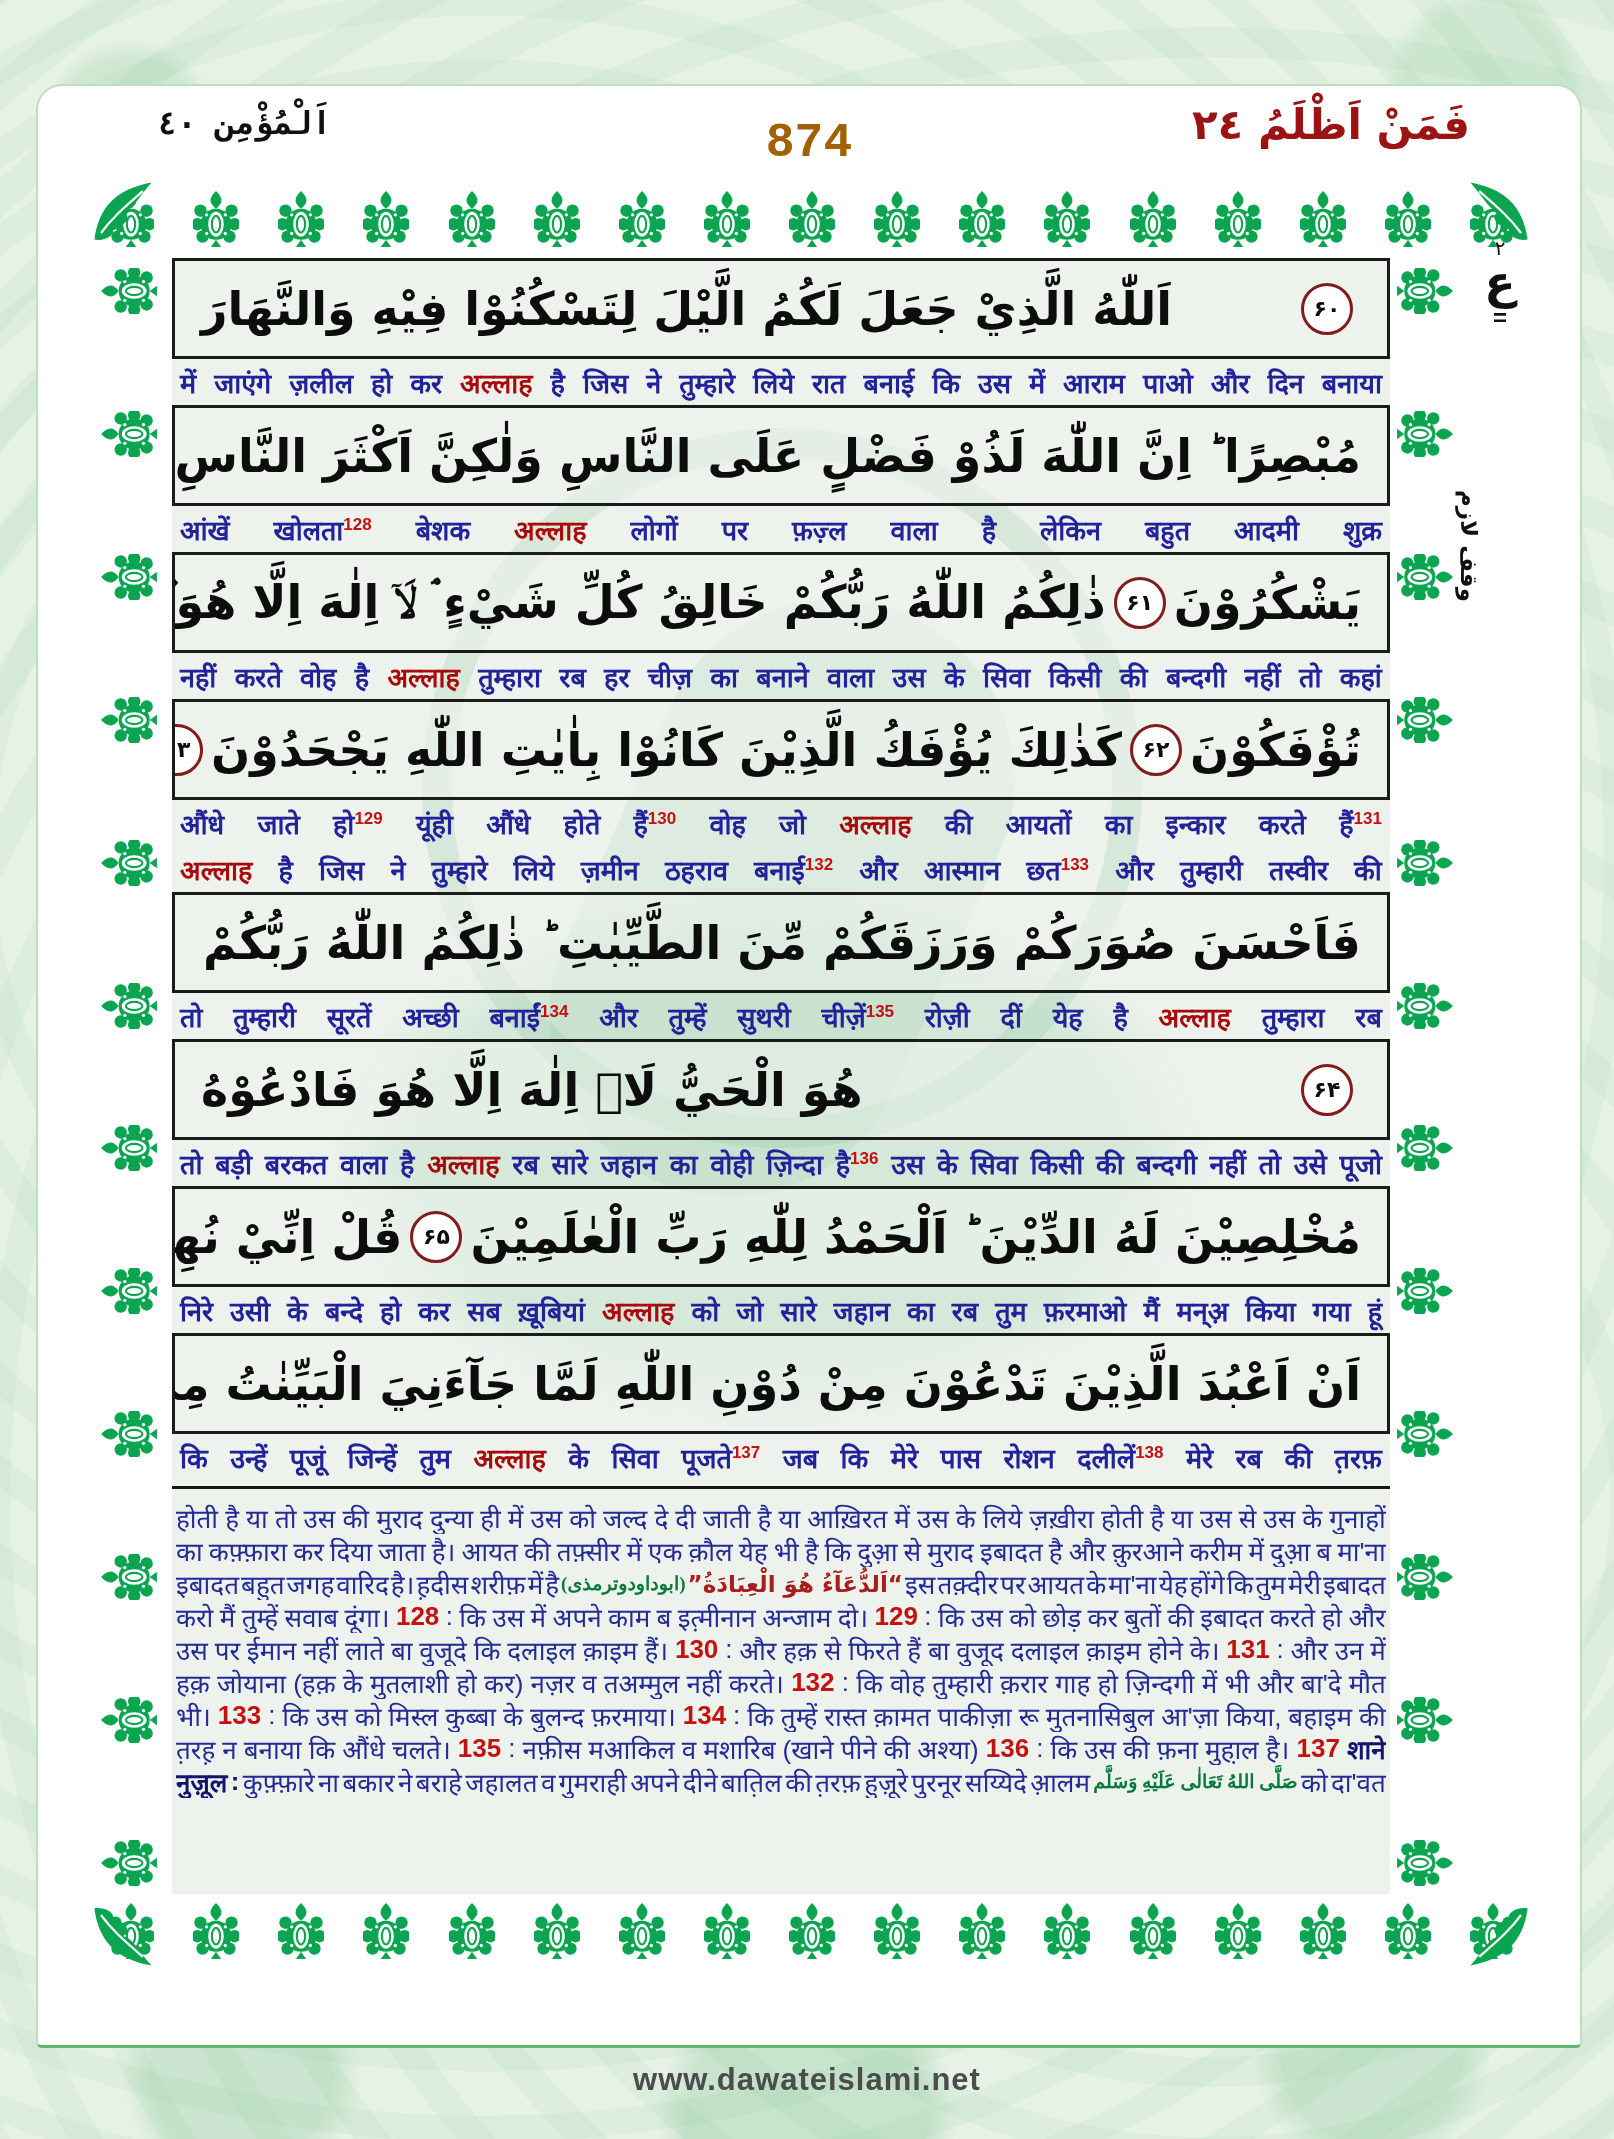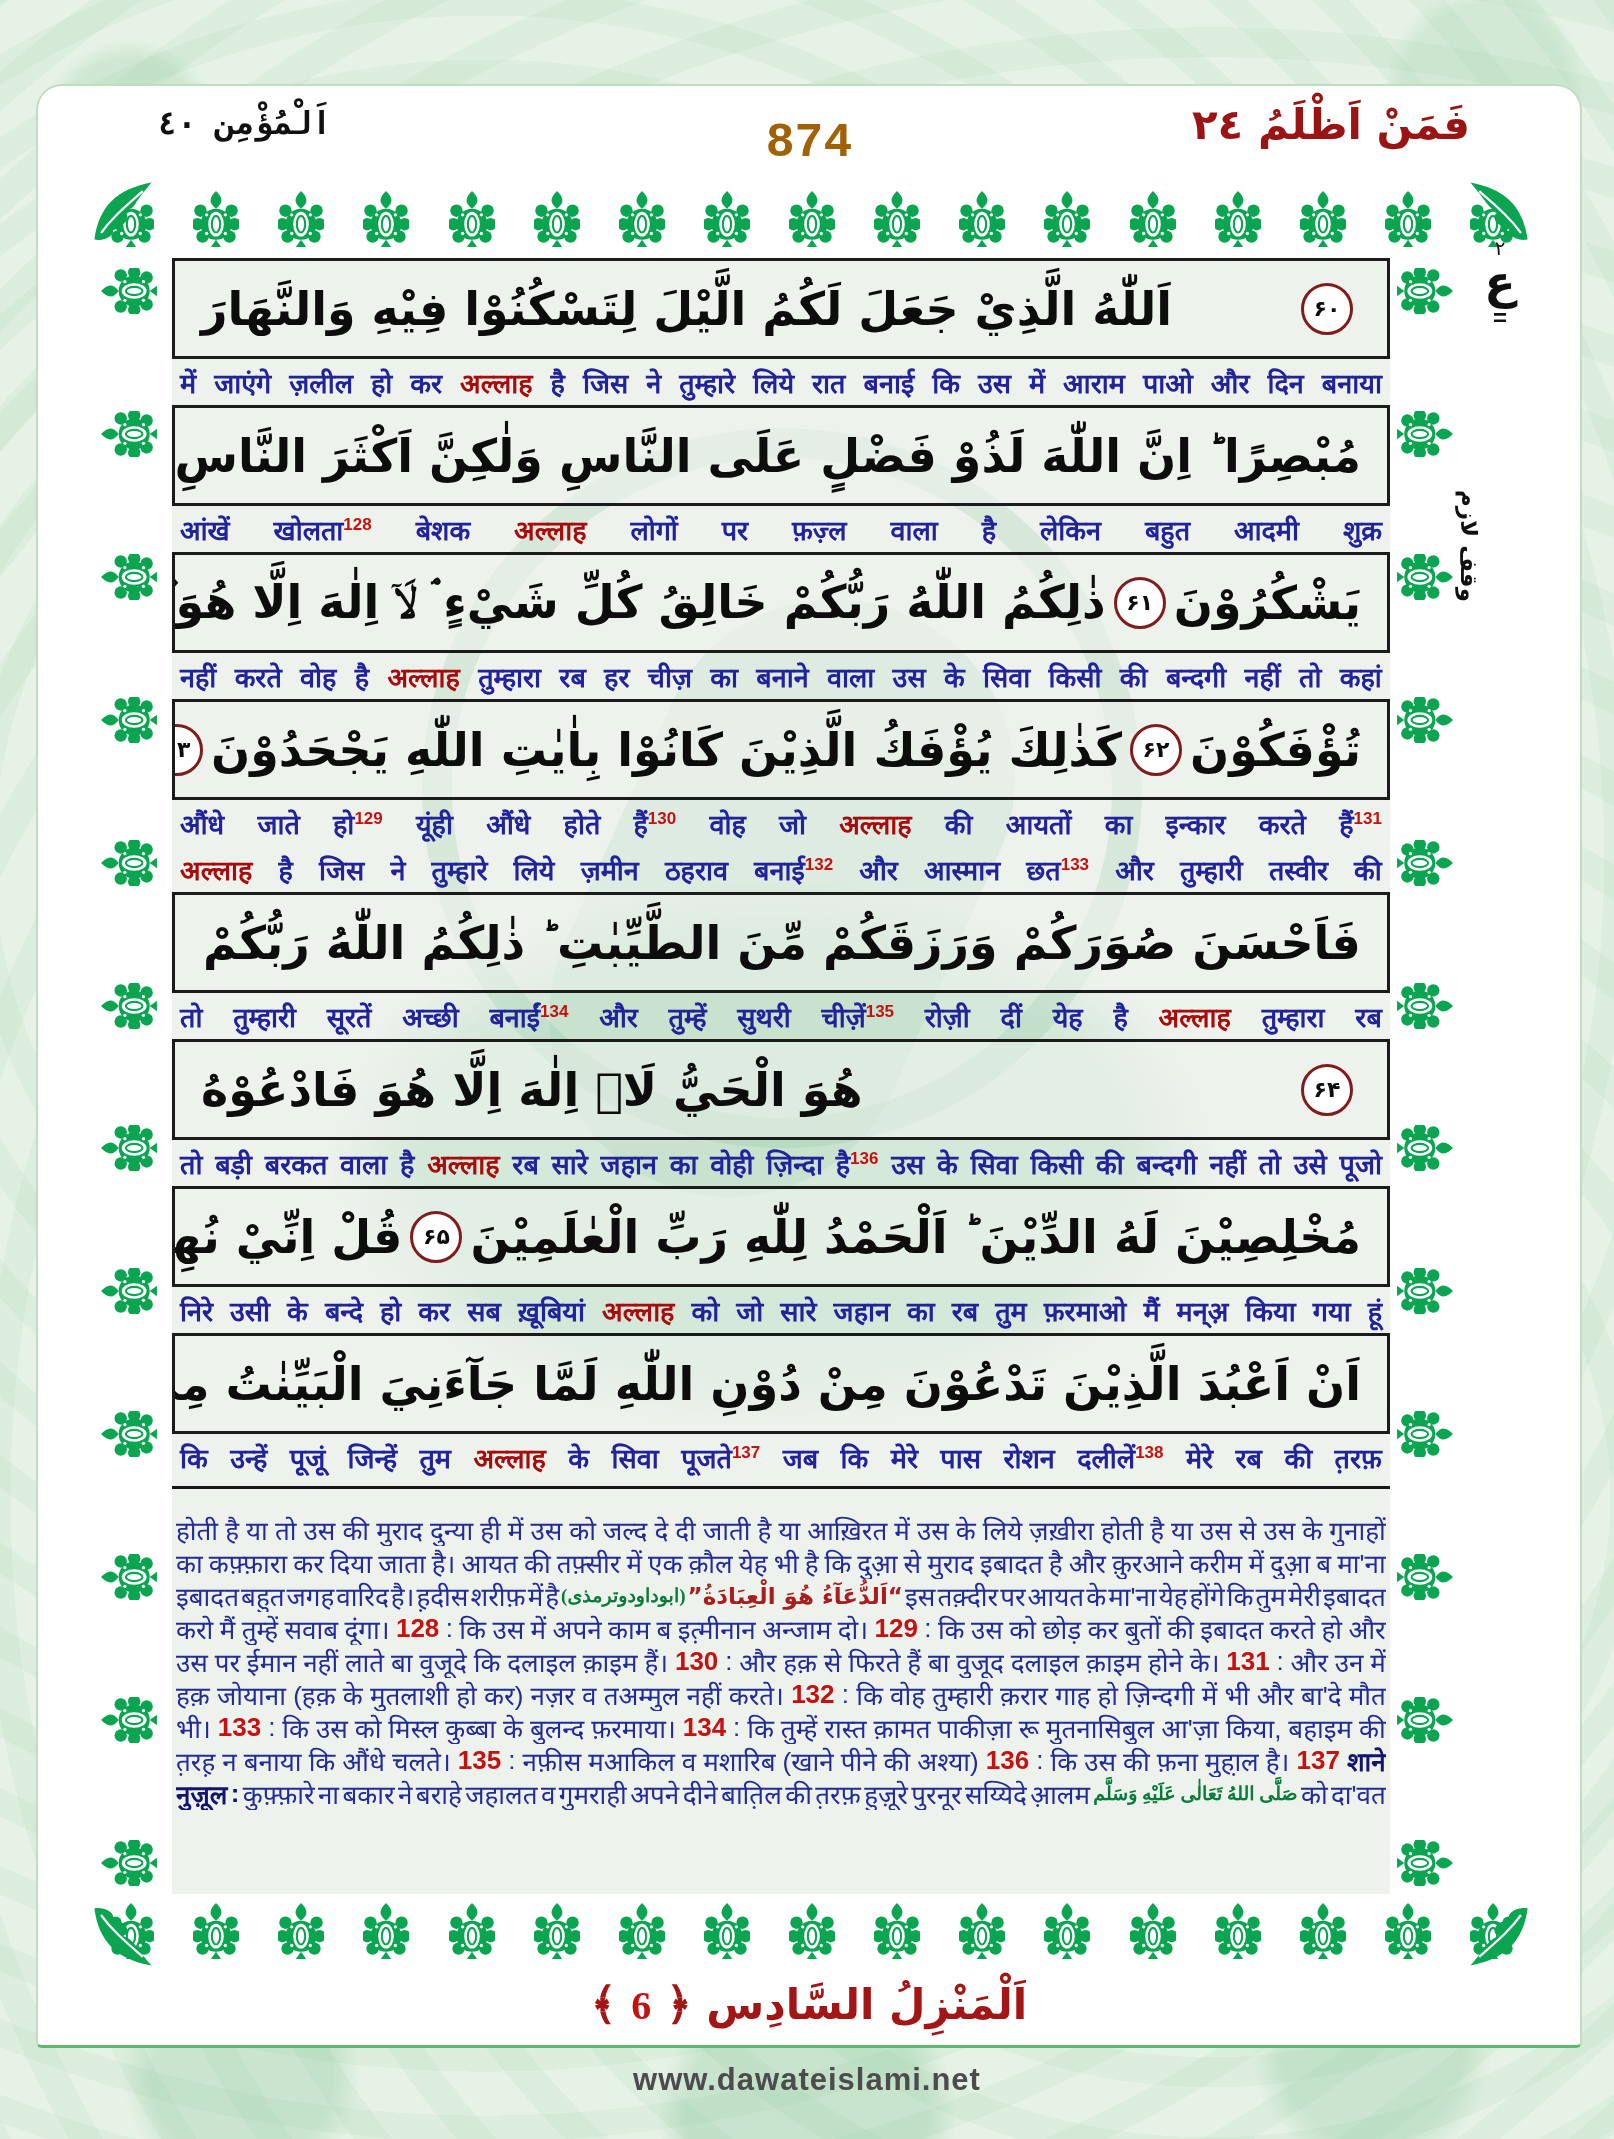--- a/index.html
+++ b/index.html
@@ -74,21 +74,21 @@
     font-size:22px;font-weight:bold;background:#fff;margin:0 8px;}
   .trans-row{
     height:46px;display:flex;align-items:center;justify-content:space-between;
     padding:0 8px;font-size:27px;font-weight:bold;color:#22229a;white-space:nowrap;overflow:hidden;
   }
   .tok{flex:0 0 auto;}
   .tok.a{color:#a80b0b;}
   .fnref{color:#c41111;font-size:17px;font-weight:bold;}
   
   .footnotes{position:relative;z-index:1;margin-top:6px;border-top:3px solid #161616;
-    padding:24px 4px 0 4px;}
+    padding:12px 4px 0 4px;}
   .fn-line{display:flex;align-items:center;justify-content:space-between;
     height:33px;font-size:26px;color:#252b96;font-weight:500;white-space:nowrap;overflow:hidden;}
   .fn-line .num{color:#c41111;font-weight:bold;}
   .fn-line .b{font-weight:bold;color:#14146e;}
   .fn-line .ar{color:#a81e1e;font-family:"DejaVu Sans",sans-serif;direction:rtl;font-size:23px;font-weight:bold;}
   .fn-line .ag{color:#0a7a3c;font-family:Liberation Serif, serif;direction:rtl;font-size:19px;font-weight:bold;}
   
   .manzil{position:absolute;left:0;right:0;top:1892px;text-align:center;direction:rtl;
     font-family:"DejaVu Sans",sans-serif;font-size:42px;font-weight:bold;color:#a31616;}
   .manzil .bracket{color:#a31616;font-size:44px;}
@@ -1726,21 +1726,15 @@
           <span class="tok fnw">पुरनूर</span>
           <span class="tok fnw">सय्यिदे</span>
           <span class="tok fnw">आ़लम</span>
           <span class="tok fnw ag">صَلَّى اللهُ تَعَالٰى عَلَيْهِ وَسَلَّم</span>
           <span class="tok fnw">को</span>
           <span class="tok fnw">दा'वत</span>
         </div>
       </div>
   </div>
 
-  <div class="manzil">
-    <span>اَلْمَنْزِلُ السَّادِس</span>
-    <span class="bracket">﴿</span>
-    <span class="mnum">6</span>
-    <span class="bracket">﴾</span>
-  </div>
 </div>
 
 <div class="site">www.dawateislami.net</div>
 
 </body></html>

